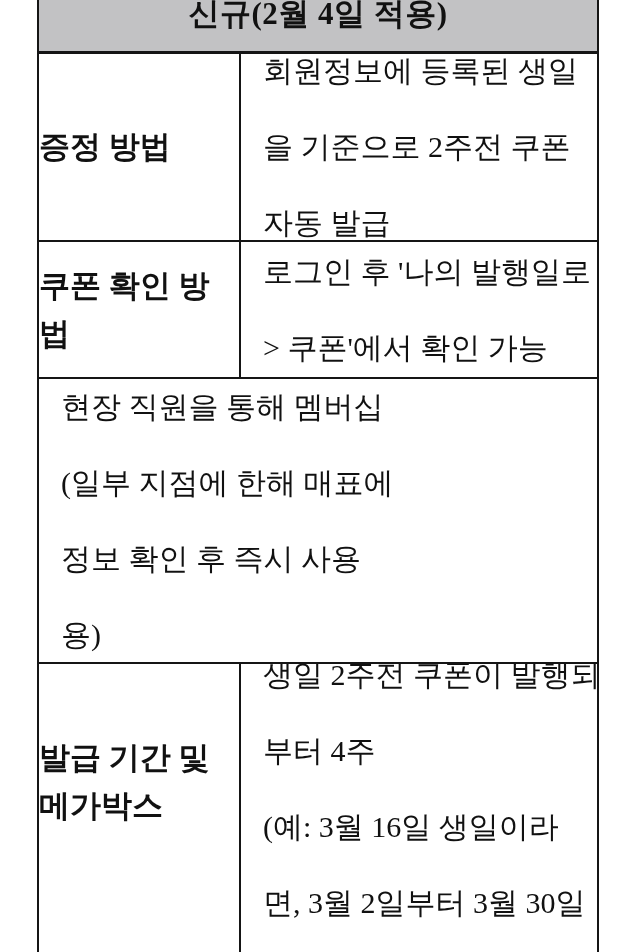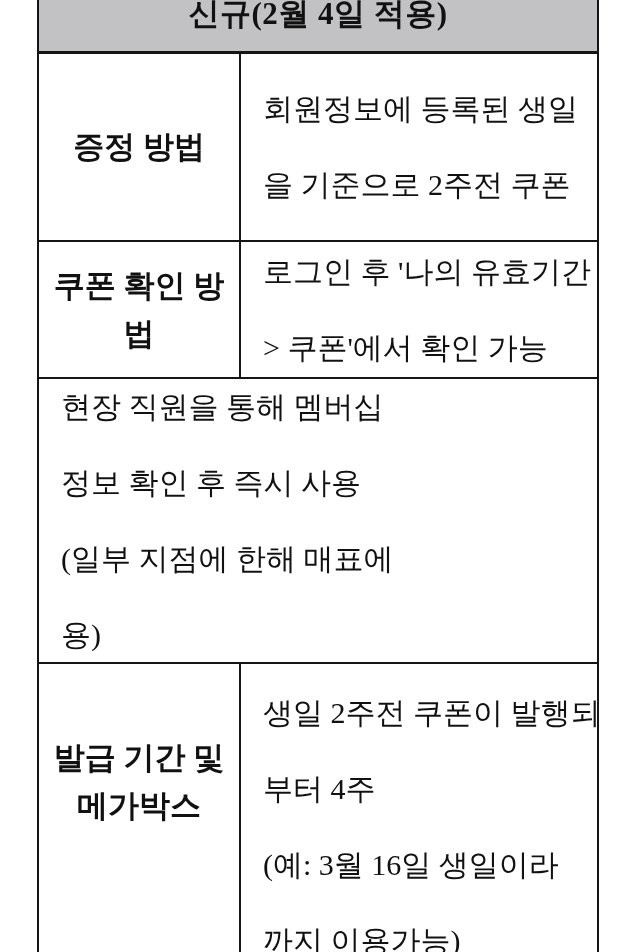--- a/index.html
+++ b/index.html
@@ -39,21 +39,21 @@
   .row-0 { height: 188px; }
   .row-1 { height: 137px; }
   .row-2 { height: 285px; }
   .row-3 { height: 340px; }
 
   .label-cell {
     width: 202px;
     box-sizing: border-box;
     border-right: 2px solid #151515;
     display: flex; flex-direction: column;
-    align-items: center; justify-content: center;
+    align-items: flex-start; justify-content: center;
     font-weight: bold;
     font-size: 31px;
     text-align: center;
   }
   .row-3 .label-cell { padding-bottom: 104px; }
 
   .value-cell {
     flex: 1;
     box-sizing: border-box;
     padding-left: 22px; padding-right: 12px;
@@ -82,50 +82,52 @@
       <span>신규(2월 4일 적용)</span>
     </div>
 
     <div class="row row-0">
       <div class="label-cell">
           <div class="line">증정 방법</div>
         </div>
       <div class="value-cell">
           <div class="line">회원정보에 등록된 생일</div>
           <div class="line">을 기준으로 2주전 쿠폰</div>
+          <div class="line">자동 발급</div>
         </div>
     </div>
 
     <div class="row row-1">
       <div class="label-cell">
           <div class="line">쿠폰 확인 방</div>
           <div class="line">법</div>
         </div>
       <div class="value-cell">
-          <div class="line">로그인 후 '나의 유효기간</div>
+          <div class="line">로그인 후 '나의 발행일로</div>
           <div class="line">&gt; 쿠폰'에서 확인 가능</div>
         </div>
     </div>
 
     <div class="row row-2">
       <div class="value-cell">
           <div class="line">현장 직원을 통해 멤버십</div>
+          <div class="line">(일부 지점에 한해 매표에</div>
           <div class="line">정보 확인 후 즉시 사용</div>
-          <div class="line">(일부 지점에 한해 매표에</div>
           <div class="line">용)</div>
         </div>
     </div>
 
     <div class="row row-3">
       <div class="label-cell">
           <div class="line">발급 기간 및</div>
           <div class="line">메가박스</div>
         </div>
       <div class="value-cell">
           <div class="line">생일 2주전 쿠폰이 발행되</div>
           <div class="line">부터 4주</div>
           <div class="line">(예: 3월 16일 생일이라</div>
+          <div class="line">면, 3월 2일부터 3월 30일</div>
           <div class="line">까지 이용가능)</div>
         </div>
     </div>
 
   </div>
 </div>
 
 </body></html>

